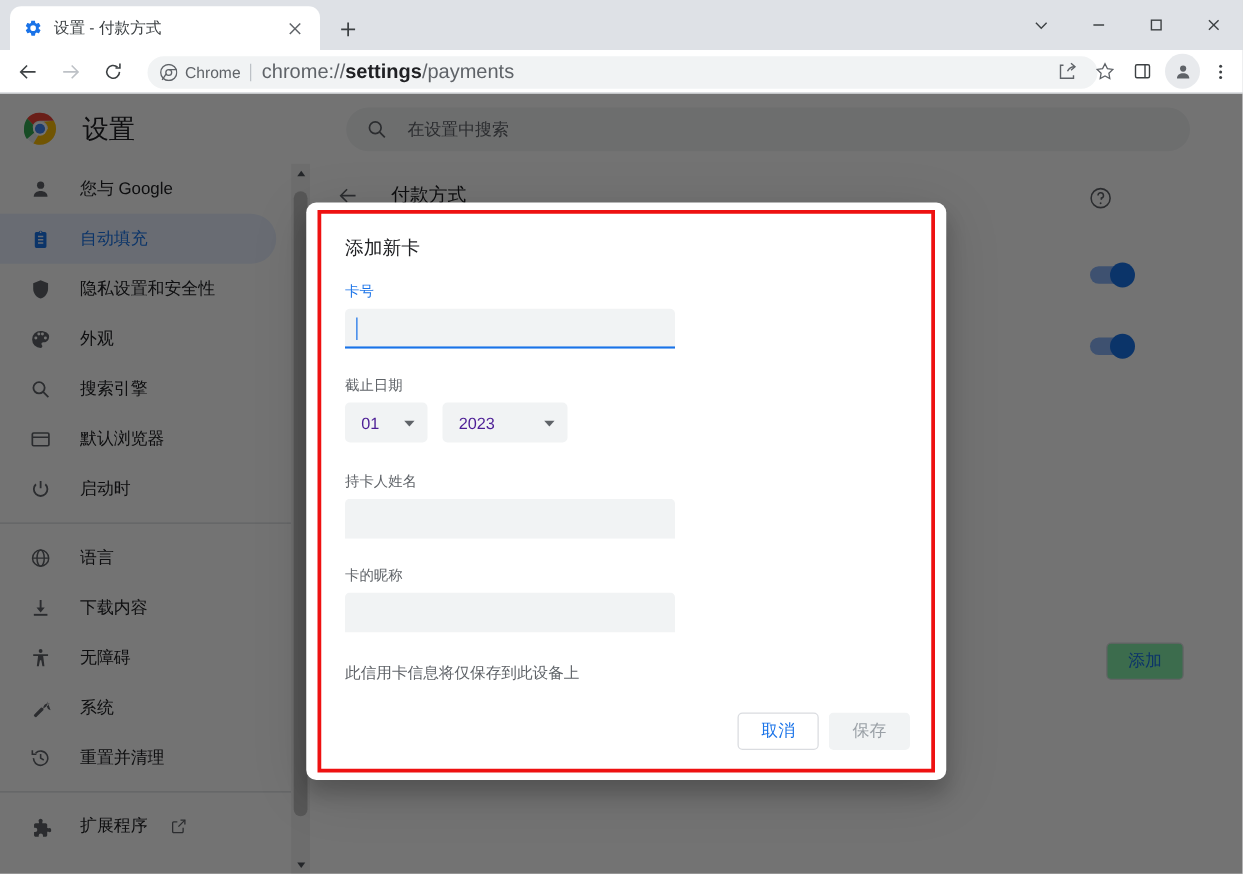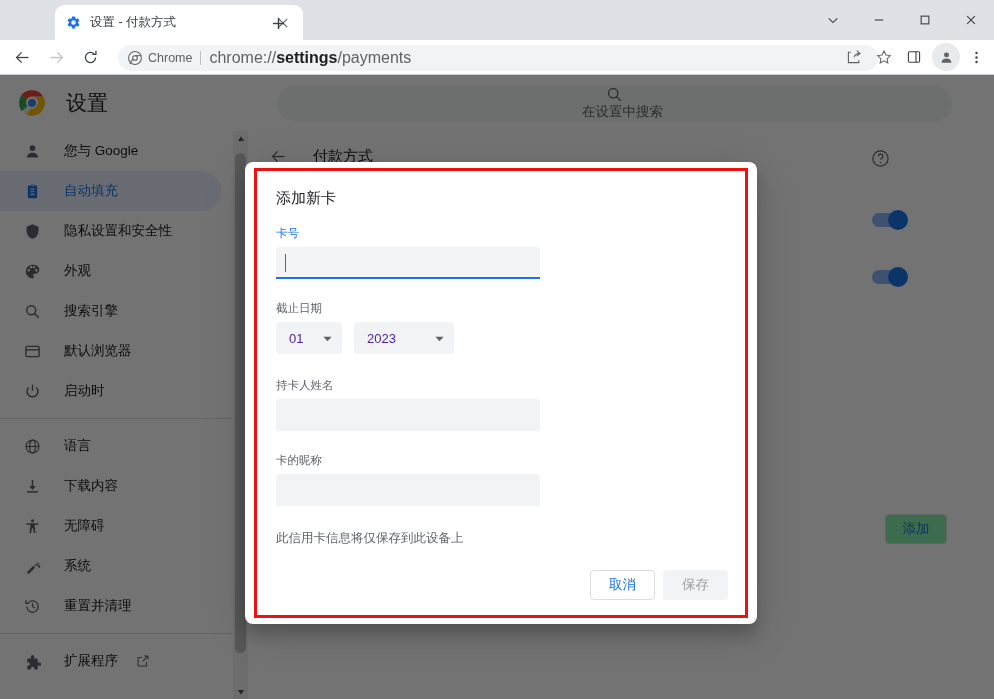--- a/index.html
+++ b/index.html
@@ -13,21 +13,21 @@
   
   .browser { position: absolute; inset: 0; background: #dee1e6; }
 
   .tabstrip {
     position: absolute; top: 0; left: 0; width: 994px; height: 40px;
     background: #dee1e6;
   }
   .tab {
     position: absolute; left: 8px; top: 5px; width: 248px; height: 35px;
     background: #ffffff; border-radius: 9px 9px 0 0;
-    display: flex; align-items: center; padding: 0 10px; margin-left: 47px;
+    display: flex; align-items: center; padding: 0 10px;
   }
   .tab-favicon {
     width: 16px; height: 16px; flex: 0 0 16px; margin-right: 9px;
     display: flex; align-items: center; justify-content: center;
   }
   .tab-title {
     flex: 1 1 auto; font-size: 12.5px; color: #3c4043;
     white-space: nowrap; overflow: hidden; text-overflow: ellipsis;
   }
   .tab-close {
@@ -87,21 +87,20 @@
   .settings-header {
     position: absolute; top: 0; left: 0; width: 994px; height: 56px; background: #ffffff;
     display: flex; align-items: center; text-align: center;
   }
   .chrome-logo { margin-left: 18px; width: 28px; height: 28px; }
   .settings-title { margin-left: 20px; font-size: 21px; color: #202124; }
   .search-box {
     position: absolute; left: 277px; top: 11px; width: 675px; height: 35px;
     background: #f1f3f4; border-radius: 18px; display: flex; align-items: center;
     padding-left: 16px;
-    flex-direction: column;
   }
   .search-box .s-icon { color: #5f6368; display: flex; margin-right: 16px; }
   .search-ph { font-size: 13.5px; color: #5f6368; }
 
   .body-split { position: absolute; top: 56px; left: 0; width: 994px; height: 568px; }
 
   .sidebar {
     position: absolute; left: 0; top: 0; width: 233px; height: 568px;
     background: #ffffff; overflow: hidden;
   }

